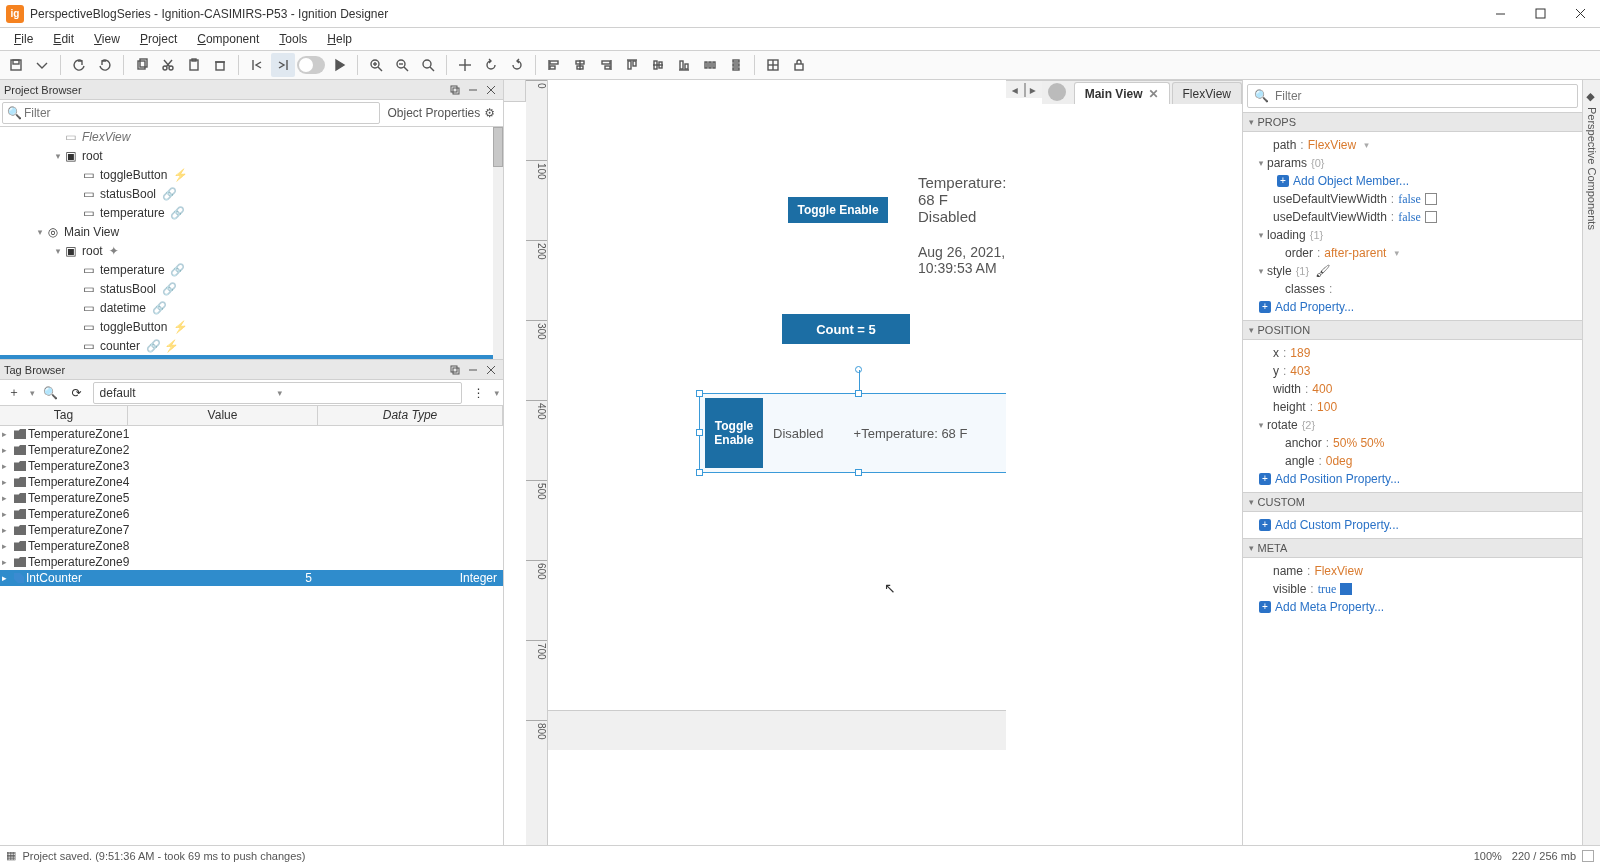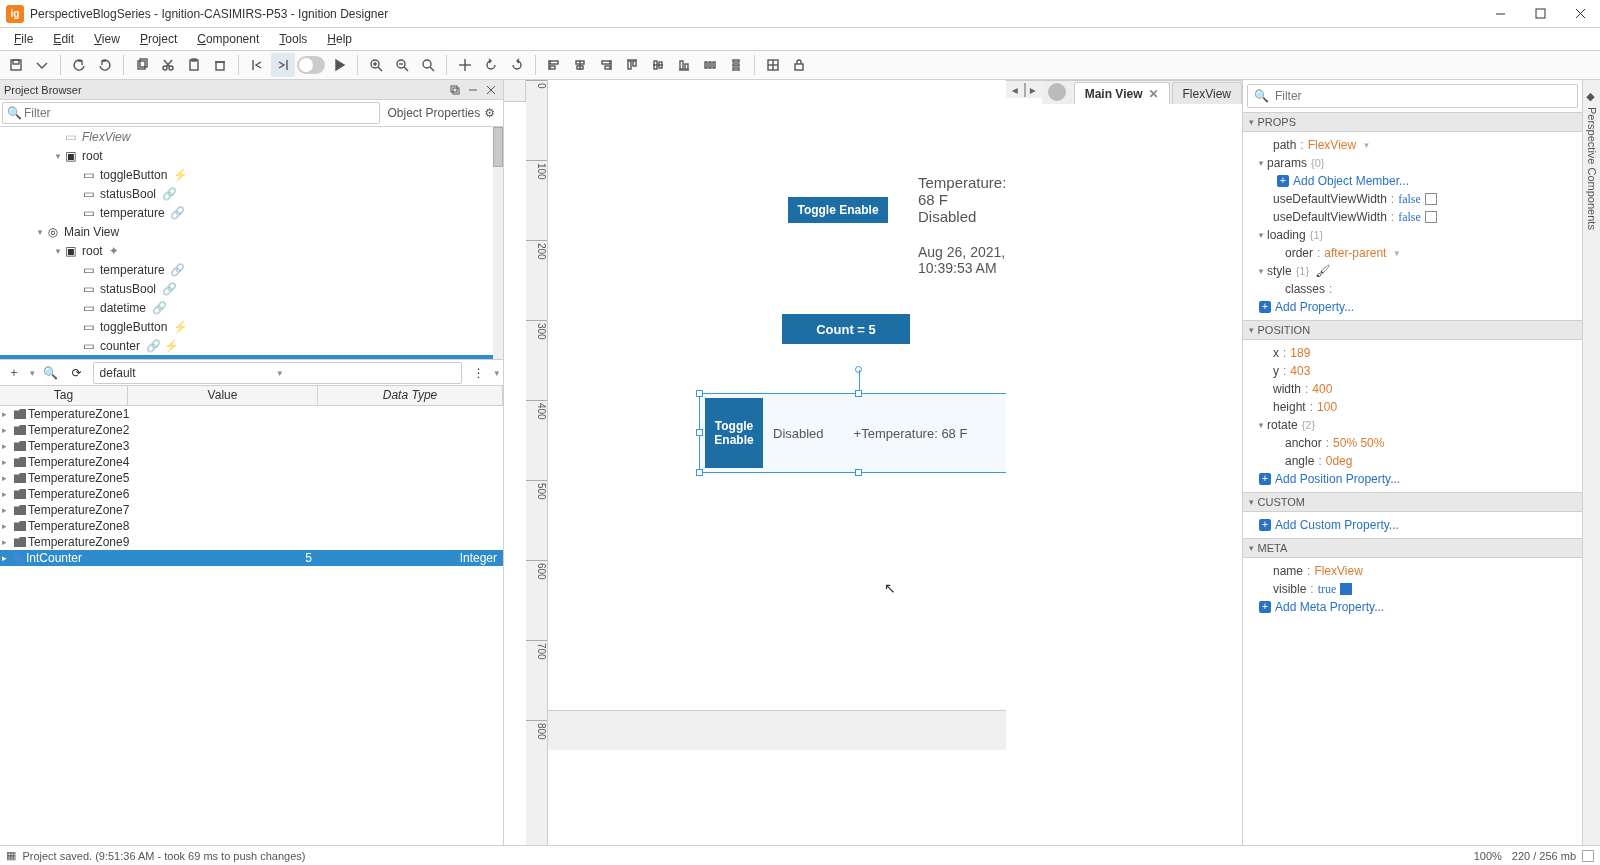--- a/index.html
+++ b/index.html
@@ -475,20 +475,40 @@
           <div class="tree-row selected">
             <span class="tree-indent" style="width: 64px;"></span>
             <span class="tree-caret"></span>
             <span class="tree-icon">▤</span>
             <span>FlexView</span>
           </div>
         </div>
     </div>
 
     <div class="tagbrowser">
+      <div class="panel-header">
+        <span class="title">Tag Browser</span>
+        <div class="hbtn">
+            <svg>
+              <rect x="1" y="1" width="6" height="6"></rect>
+              <rect x="3" y="3" width="6" height="6"></rect>
+            </svg>
+          </div>
+        <div class="hbtn">
+            <svg>
+              <line x1="1" y1="5" x2="9" y2="5"></line>
+            </svg>
+          </div>
+        <div class="hbtn">
+            <svg>
+              <line x1="1" y1="1" x2="9" y2="9"></line>
+              <line x1="9" y1="1" x2="1" y2="9"></line>
+            </svg>
+          </div>
+      </div>
       <div class="tb-toolbar">
         <div class="btn">＋</div>
         <span style="font-size:9px;color:#888;">▾</span>
         <div class="btn">🔍</div>
         <div class="btn">⟳</div>
         <div class="tb-providerbox">
           <span>default</span>
             <span style="color:#888;font-size:9px;">▾</span>
         </div>
         <div class="btn">⋮</div>

